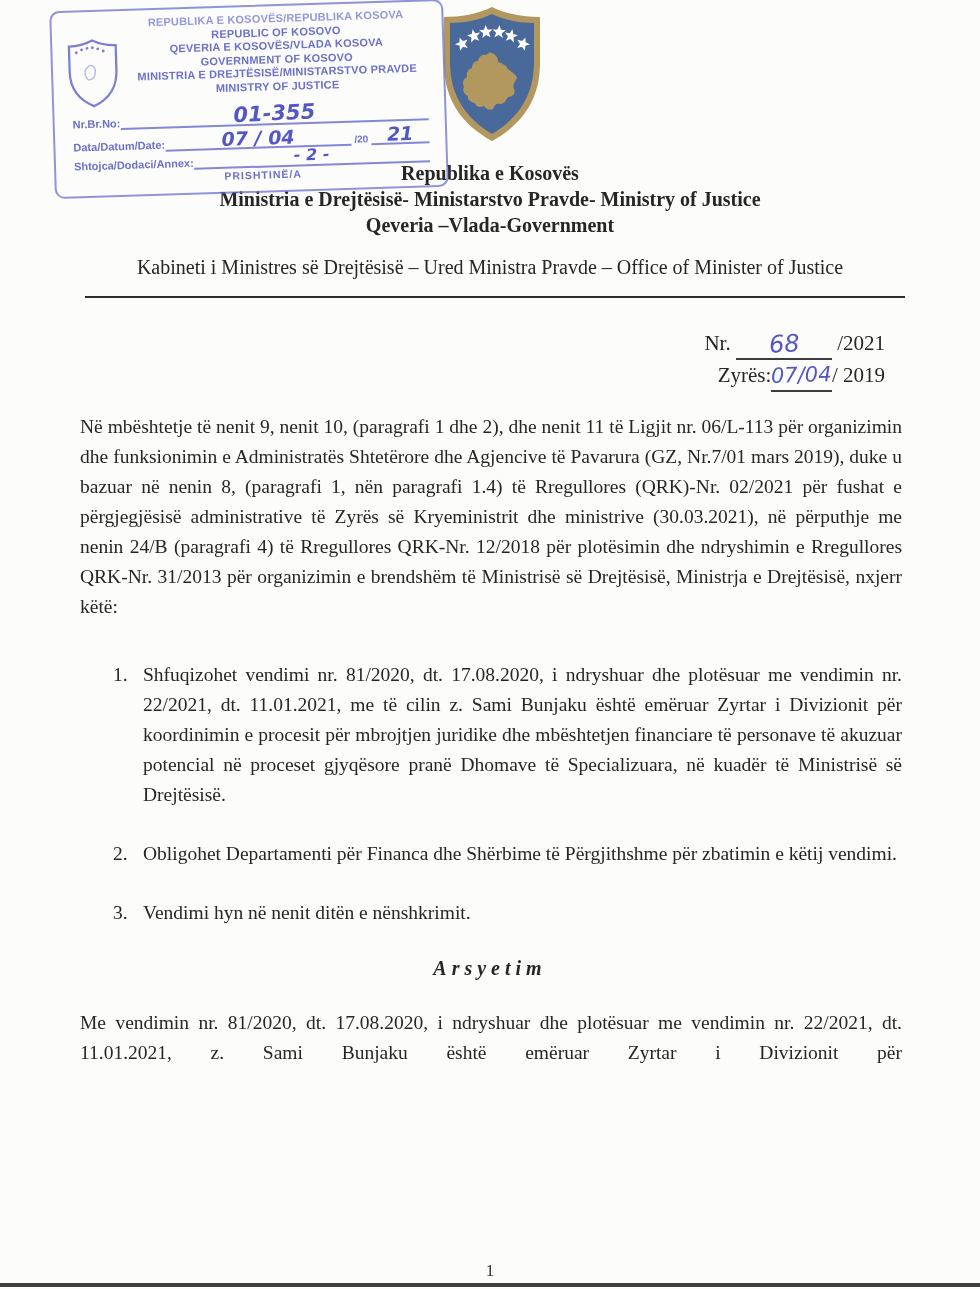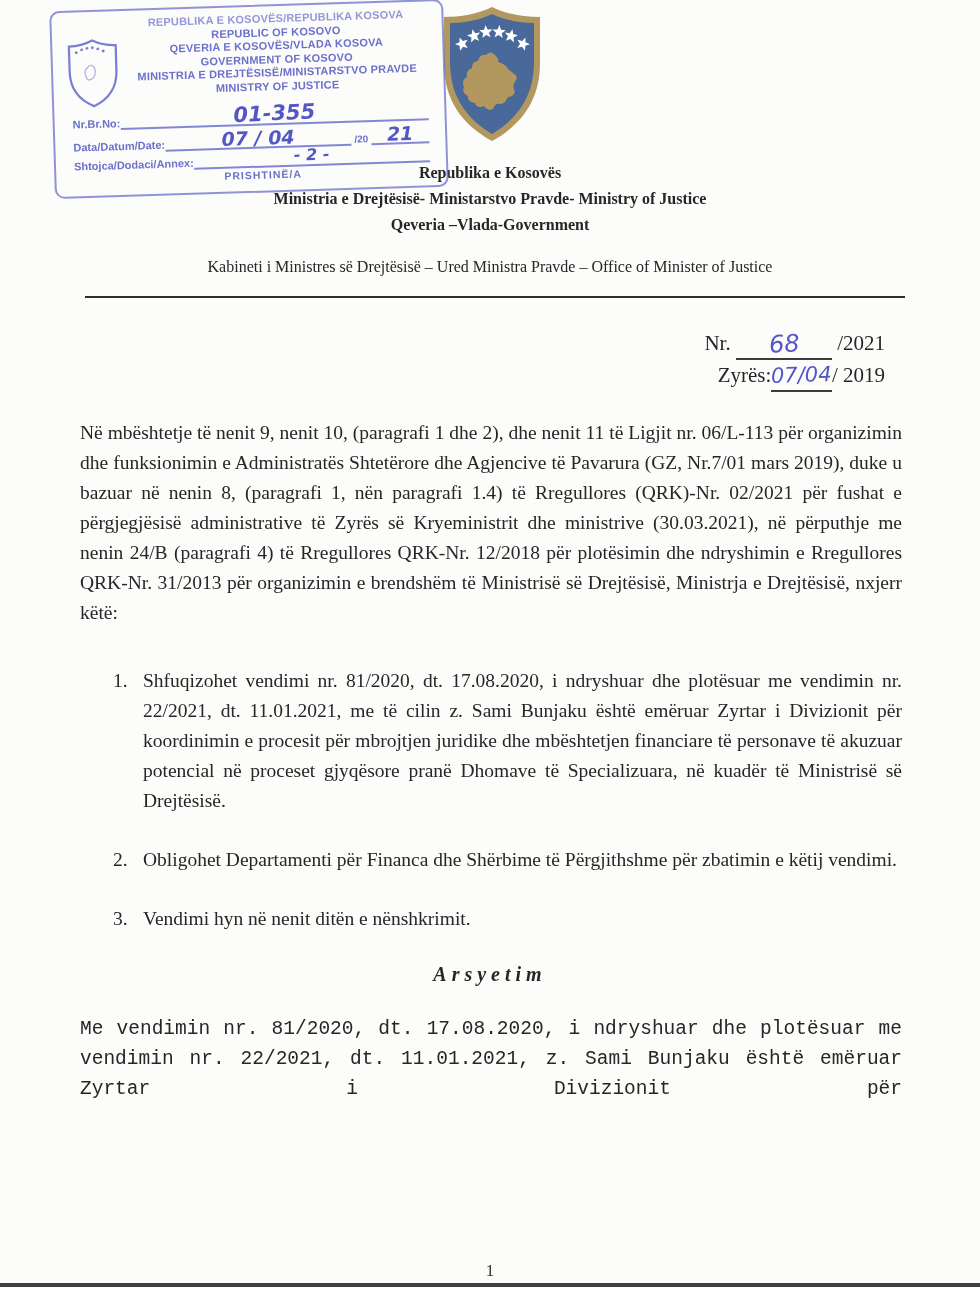--- a/index.html
+++ b/index.html
@@ -27,41 +27,41 @@
   .hand { font-family:"DejaVu Sans", sans-serif; font-style:italic; color:#5357c5; }
   .st-nr-val { font-size:21px; line-height:20px; display:inline-block; transform:rotate(-1deg); }
   .st-date-val { font-size:19px; line-height:18px; display:inline-block; }
   .st-printed { font-size:10px; padding:0 3px 1px 3px; }
   .st-ul-year { flex:0 0 58px; border-bottom:2px solid rgba(118,122,210,0.9); text-align:center; }
   .st-annex-val { font-size:16px; line-height:14px; display:inline-block; transform:translateY(-2px); }
   .st-city { margin-left:150px; font-size:10.5px; font-weight:bold; letter-spacing:1px; margin-top:1px; }
   
   .emblem { position:absolute; left:436px; top:3px; z-index:2; }
   
-  .header { padding-top:160px; text-align:center; font-size:16px; line-height:26px; }
+  .header { padding-top:160px; text-align:center; font-size:20px; line-height:26px; }
   .hb { font-weight:bold; }
   .h5 { max-width:830px; margin:16px auto; }
   .rule { margin:4px 75px 0 85px; border-top:2.5px solid #2e2e2e; }
   
   .refblock { margin:30px 95px 0 0; text-align:right; font-size:21px; line-height:30px; }
   .ref-ul { display:inline-block; min-width:96px; border-bottom:2px solid #3c3c3c; text-align:center; }
   .ref-nr-val { font-size:24px; line-height:20px; display:inline-block; transform:rotate(-3deg); position:relative; top:2px; }
   .ref-date-ul { display:inline-block; border-bottom:2px solid #3c3c3c; }
   .ref-date-val { font-size:21px; line-height:18px; display:inline-block; transform:rotate(-2deg); }
   
-  .intro { margin:26px 78px 0 80px; font-size:19.5px; line-height:30px; text-align:justify; }
+  .intro { margin:20px 78px 0 80px; font-size:19.5px; line-height:30px; text-align:justify; }
   .doc-heading { text-align:center; font-weight:bold; font-size:20px; }
   .vendim { margin-top:40px; letter-spacing:8px; }
   .arsyetim { margin-top:28px; letter-spacing:5px;font-style:italic; }
   .list { margin:38px 78px 0 113px; font-size:19.5px; line-height:30px; }
   .list-item { display:flex; margin-bottom:29px; }
   .li-num { flex:0 0 30px; }
   .li-text { flex:1; text-align:justify; }
   .reasoning { margin:28px 78px 0 80px; font-size:19.5px; line-height:30px;
-    text-align:justify; text-align-last:justify;font-family:Liberation Mono, monospace; }
+    text-align:justify; text-align-last:justify; }
   
   .page-num { position:absolute; bottom:8px; left:0; right:0; text-align:center; font-size:17px; color:#333; }
   .bottom-edge { position:absolute; bottom:2px; left:0; width:100%; height:4px; background:#3f3f3f; }
 </style>
 </head>
 <body>
 
 <div class="page">
 
   <div class="stamp">

